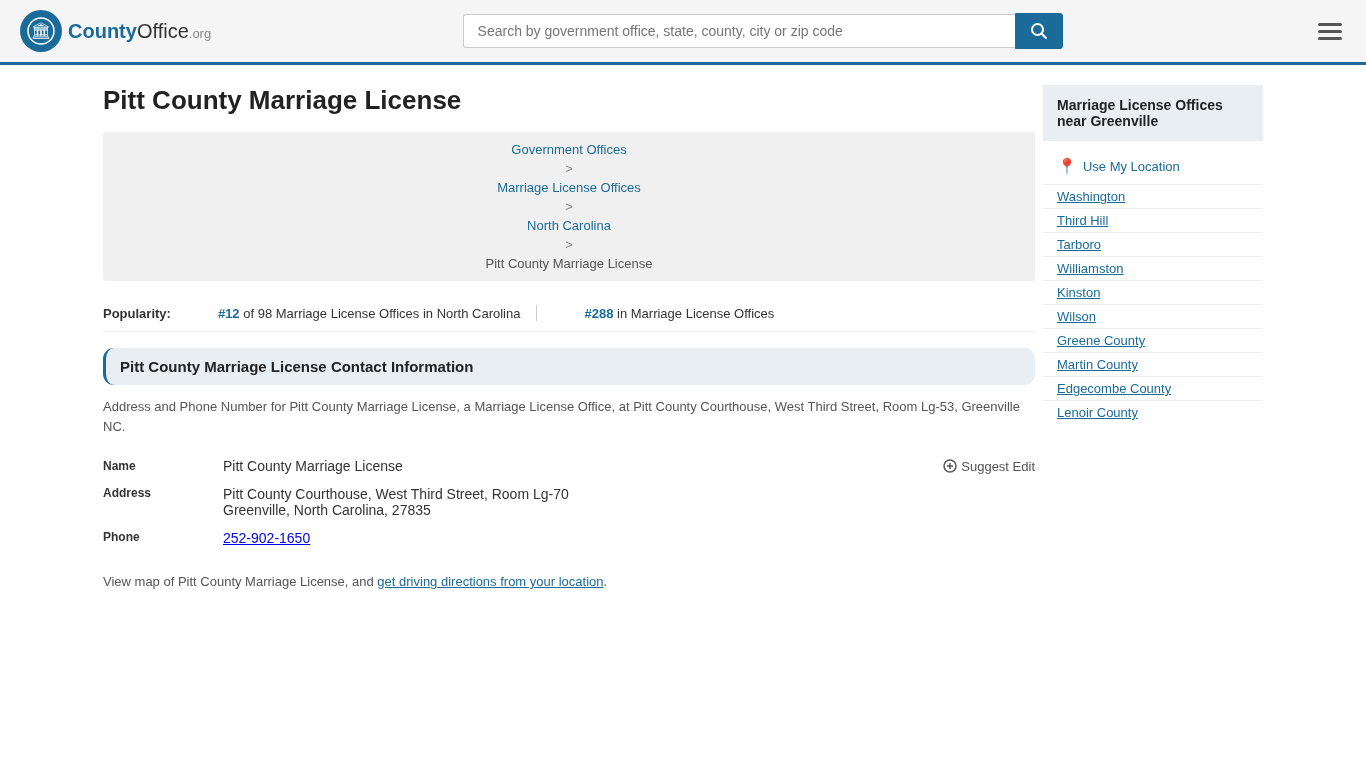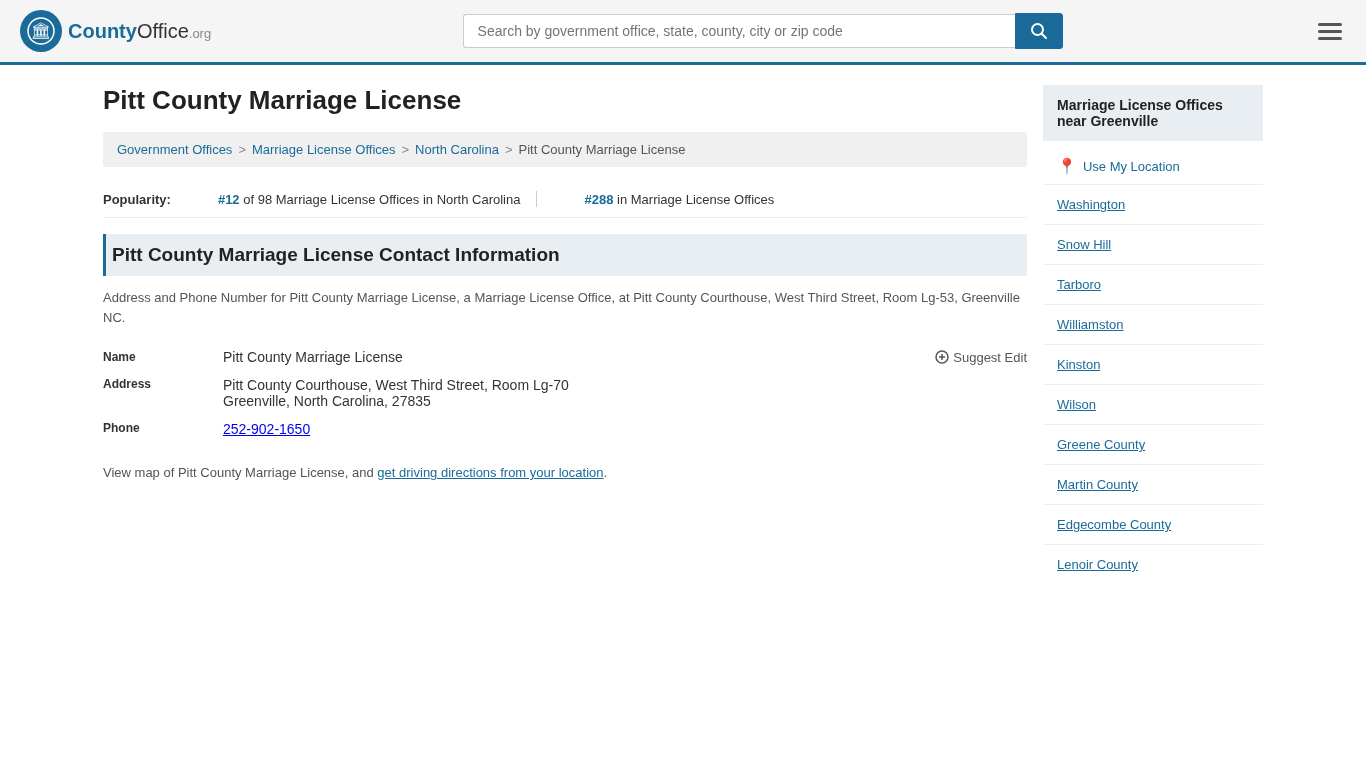--- a/index.html
+++ b/index.html
@@ -76,21 +76,21 @@
       background: #555;
       border-radius: 2px;
     }
 
     
     .main-container {
       max-width: 1200px;
       margin: 0 auto;
       padding: 20px 20px;
       display: flex;
-      gap: 16px;
+      gap: 8px;
     }
     .content-area {
       flex: 1;
       min-width: 0;
     }
     .sidebar {
       width: 220px;
       flex-shrink: 0;
     }
 
@@ -107,20 +107,21 @@
       background: #f0f0f0;
       padding: 10px 14px;
       border-radius: 3px;
       font-size: 13px;
       color: #555;
       margin-bottom: 14px;
       display: flex;
       align-items: center;
       flex-wrap: wrap;
       gap: 4px;
+      flex-direction: column;
     }
     .breadcrumb a {
       color: #1a6b9a;
       text-decoration: none;
     }
     .breadcrumb .sep { color: #888; margin: 0 2px; }
 
     
     .popularity-bar {
       display: flex;
@@ -143,26 +144,27 @@
     }
     .pop-divider {
       width: 1px;
       height: 16px;
       background: #ccc;
     }
 
     
     .section-header {
       background: #e8eef2;
-      padding: 10px 6px;
-      font-weight: bold;
-      font-size: 19px;
+      padding: 10px 14px;
+      font-weight: bold;
+      font-size: 15px;
       color: #222;
       margin-bottom: 12px;
       border-left: 3px solid #1a6b9a;
+      border-radius: 11px;
     }
 
     
     .info-description {
       font-size: 13px;
       color: #555;
       margin-bottom: 16px;
       line-height: 1.5;
     }
     .detail-row {
@@ -235,21 +237,21 @@
       color: #1a6b9a;
       text-decoration: none;
       cursor: pointer;
     }
     .location-pin {
       color: #cc0000;
       font-size: 16px;
     }
     .sidebar-link {
       display: block;
-      padding: 12px 14px;
+      padding: 4px 14px;
       font-size: 13px;
       color: #1a6b9a;
       text-decoration: underline;
       border-top: 1px solid #eee;
     }
 
     .address-block {
       display: flex;
       flex-direction: column;
     }
@@ -361,21 +363,21 @@
       <div>Marriage License Offices</div>
       <div>near Greenville</div>
     </div>
 
     <a class="sidebar-use-location" href="#">
       <span class="location-pin">📍</span>
       <span>Use My Location</span>
     </a>
 
     <a href="#" class="sidebar-link">Washington</a>
-    <a href="#" class="sidebar-link">Snow Hill</a>
+    <a href="#" class="sidebar-link">Third Hill</a>
     <a href="#" class="sidebar-link">Tarboro</a>
     <a href="#" class="sidebar-link">Williamston</a>
     <a href="#" class="sidebar-link">Kinston</a>
     <a href="#" class="sidebar-link">Wilson</a>
     <a href="#" class="sidebar-link">Greene County</a>
     <a href="#" class="sidebar-link">Martin County</a>
     <a href="#" class="sidebar-link">Edgecombe County</a>
     <a href="#" class="sidebar-link">Lenoir County</a>
   </aside>
 </div>

